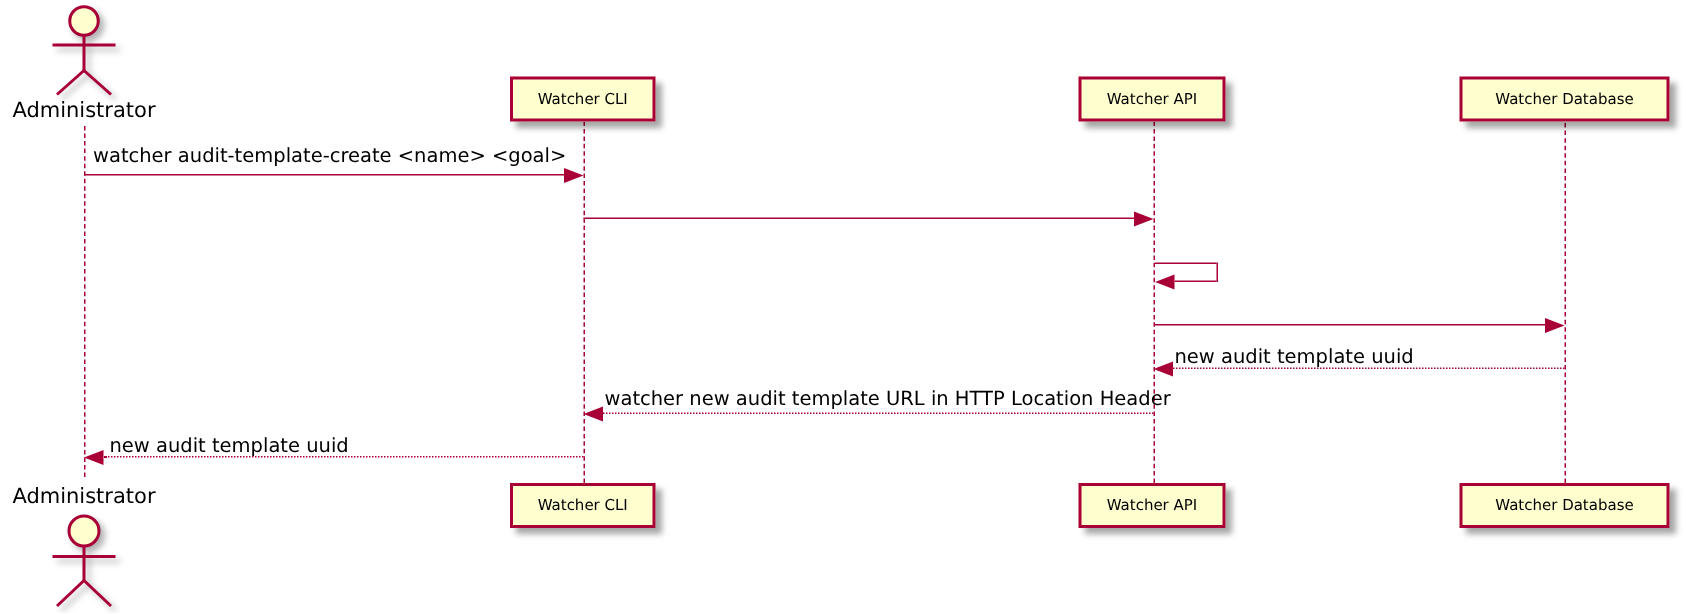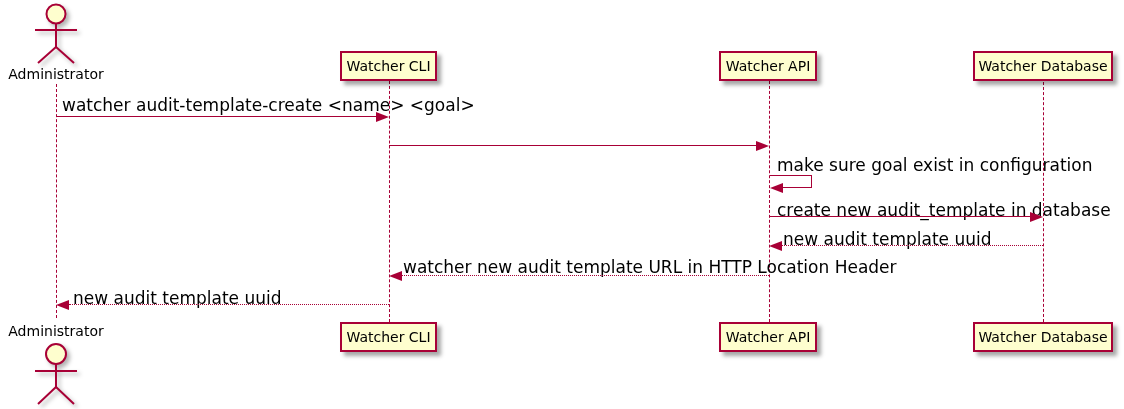--- a/index.html
+++ b/index.html
@@ -23,24 +23,24 @@
   .lifeline{
     position:absolute;width:0;
     border-left:1px dashed var(--accent);
   }
   .pbox{
     position:absolute;box-sizing:border-box;height:30px;
     background:var(--fill);
     border:2px solid var(--accent);
     box-shadow:4px 4px 4px rgba(0,0,0,0.35);
     display:flex;align-items:center;justify-content:center;
-    font-size:14px;color:var(--text);white-space:nowrap;
+    font-size:10px;color:var(--text);white-space:nowrap;
   }
   .msg-label{
-    position:absolute;font-size:17px;color:var(--text);
+    position:absolute;font-size:13px;color:var(--text);
     white-space:nowrap;line-height:14px;
   }
   .line-solid{position:absolute;height:0;border-top:1px solid var(--accent);}
   .line-dotted{position:absolute;height:0;border-top:1px dotted var(--accent);}
   .vline-solid{position:absolute;width:0;border-left:1px solid var(--accent);}
   .arr-r{position:absolute;width:0;height:0;
     border-top:5px solid transparent;border-bottom:5px solid transparent;
     border-left:13px solid var(--accent);}
   .arr-l{position:absolute;width:0;height:0;
     border-top:5px solid transparent;border-bottom:5px solid transparent;
@@ -69,27 +69,25 @@
   <div class="pbox" style="left:719px;top:51px;width:98px">Watcher API</div>
   <div class="pbox" style="left:973px;top:51px;width:140px">Watcher Database</div>
 
   <div class="msg-label" style="left:62px;top:98px">watcher audit-template-create &lt;name&gt; &lt;goal&gt;</div>
   <div class="line-solid" style="left:56px;top:116px;width:320px"></div>
   <div class="arr-r" style="left:376px;top:112px"></div>
 
   <div class="line-solid" style="left:389px;top:145px;width:367px"></div>
   <div class="arr-r" style="left:756px;top:141px"></div>
 
-  <div class="msg-label" style="left:777px;top:158px">make sure goal exist in configuration</div>
   <div class="line-solid" style="left:770px;top:175px;width:41px"></div>
   <div class="vline-solid" style="left:811px;top:175px;height:13px"></div>
   <div class="line-solid" style="left:783px;top:187px;width:28px"></div>
   <div class="arr-l" style="left:770px;top:183px"></div>
 
-  <div class="msg-label" style="left:777px;top:203px">create new audit_template in database</div>
   <div class="line-solid" style="left:770px;top:216px;width:260px"></div>
   <div class="arr-r" style="left:1030px;top:212px"></div>
 
   <div class="msg-label" style="left:783px;top:232px">new audit template uuid</div>
   <div class="line-dotted" style="left:782px;top:245px;width:261px"></div>
   <div class="arr-l" style="left:769px;top:241px"></div>
 
   <div class="msg-label" style="left:403px;top:260px">watcher new audit template URL in HTTP Location Header</div>
   <div class="line-dotted" style="left:402px;top:275px;width:367px"></div>
   <div class="arr-l" style="left:389px;top:271px"></div>

